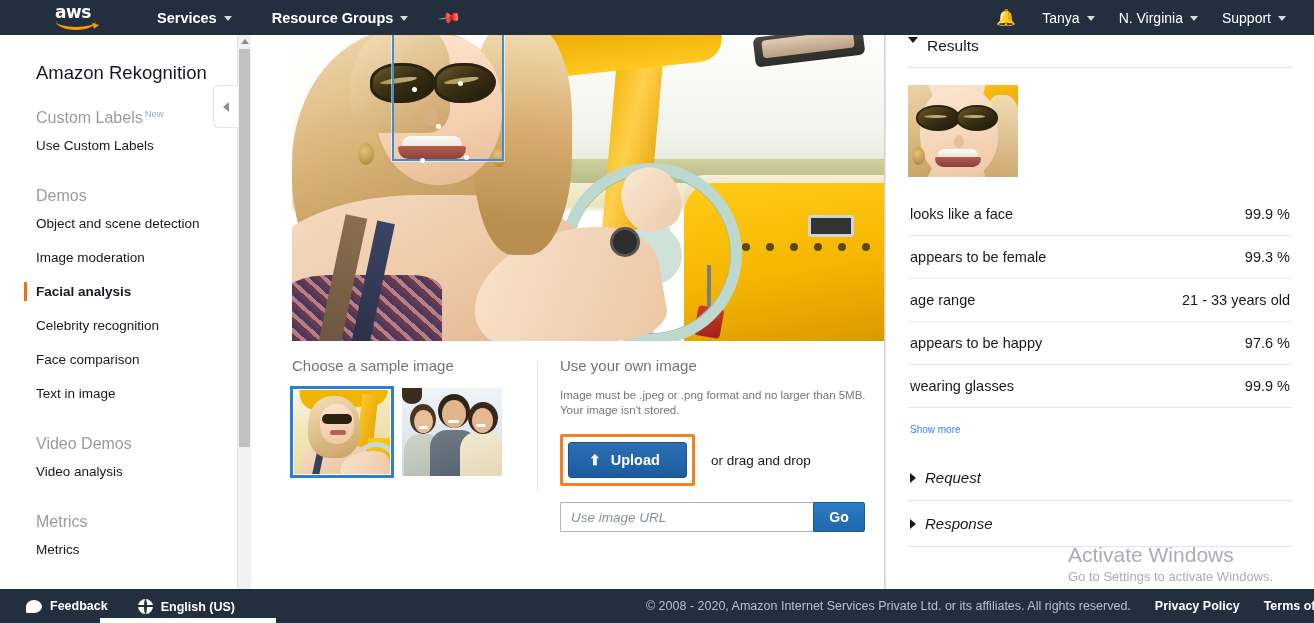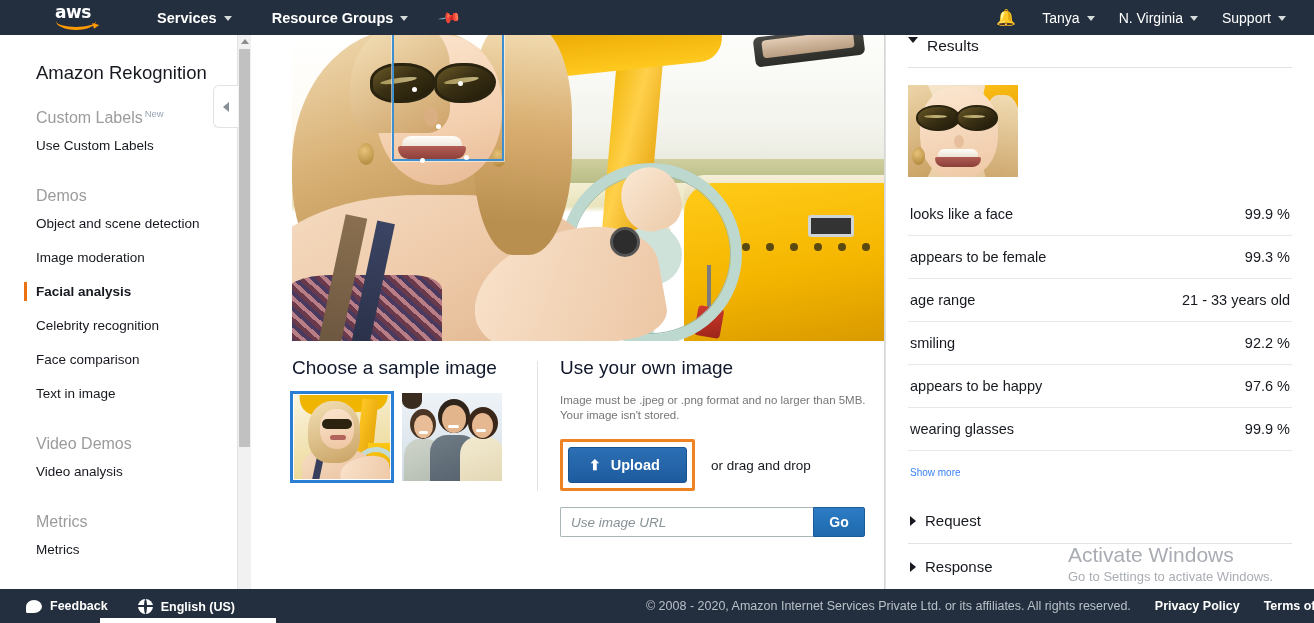--- a/index.html
+++ b/index.html
@@ -232,21 +232,21 @@
   
   .chooser {
     position: absolute; top: 322px; left: 40px; width: 592px; height: 175px;
     display: flex;
   }
   .col-left { width: 245px; }
   .col-div {
     width: 1px; background: #e3e3e3; margin: 4px 22px 22px 0; height: 130px;
   }
   .col-right { flex: 1; }
-  .sec-title { font-size: 19px; color: #0f172a; margin-bottom: 14px; }
+  .sec-title { font-size: 15px; color: #737373; margin-bottom: 14px; }
   .thumbs { display: flex; gap: 10px; }
   .thumb-box {
     width: 100px; height: 88px; cursor: pointer; position: relative;
     overflow: hidden; background: #ddd;
   }
   .thumb-box.selected { outline: 3px solid #2a7fd4; outline-offset: -1px; border: 2px solid #fff; }
 
   
   .t1 { background: linear-gradient(165deg,#fdf6e2 0%,#f3e6bb 40%,#e9d489 100%); }
   .t1 .r-roof { position:absolute; left:6px; top:-6px; width:88px; height:24px;
@@ -371,21 +371,21 @@
     border-bottom: 1px solid #e8e8e8;
   }
   .res-val { color: #16191f; }
   .showmore {
     display: inline-block; margin: 16px 2px 0 2px;
     font-size: 10px; color: #3b82f6; cursor: pointer;
   }
   .sec-row {
     display: flex; align-items: center; gap: 9px;
     font-size: 15px; color: #16191f; padding: 14px 2px 14px 2px;
-    border-bottom: 1px solid #e3e3e3; cursor: pointer;
+    border-bottom: 1px solid #e3e3e3; cursor: pointer; font-style: italic;
   }
 
   
   .watermark {
     position: absolute; left: 1068px; top: 542px; width: 250px;
     color: #a9adb3; pointer-events: none; z-index: 35;
   }
   .wm1 { font-size: 21px; line-height: 26px; font-weight: normal; }
   .wm2 { font-size: 13px; line-height: 18px; }
 
@@ -654,24 +654,20 @@
         </div>
         <div class="res-row">
           <span>appears to be female</span>
           <span class="res-val">99.3 %</span>
         </div>
         <div class="res-row">
           <span>age range</span>
           <span class="res-val">21 - 33 years old</span>
         </div>
         <div class="res-row">
-          <span>smiling</span>
-          <span class="res-val">92.2 %</span>
-        </div>
-        <div class="res-row">
           <span>appears to be happy</span>
           <span class="res-val">97.6 %</span>
         </div>
         <div class="res-row">
           <span>wearing glasses</span>
           <span class="res-val">99.9 %</span>
         </div>
       </div>
 
     <span class="showmore">Show more</span>

